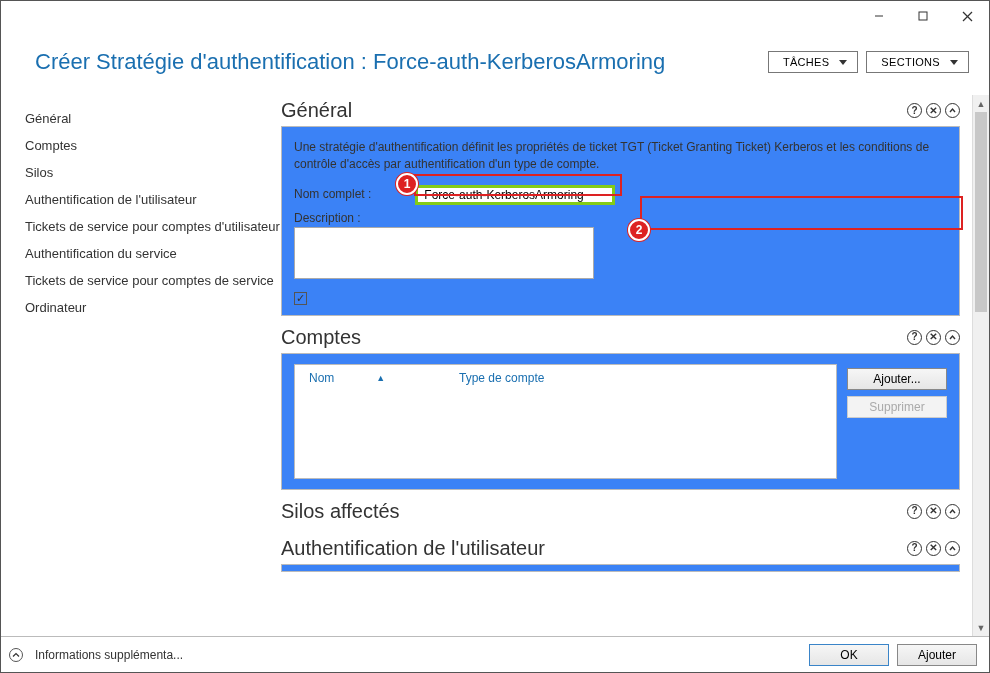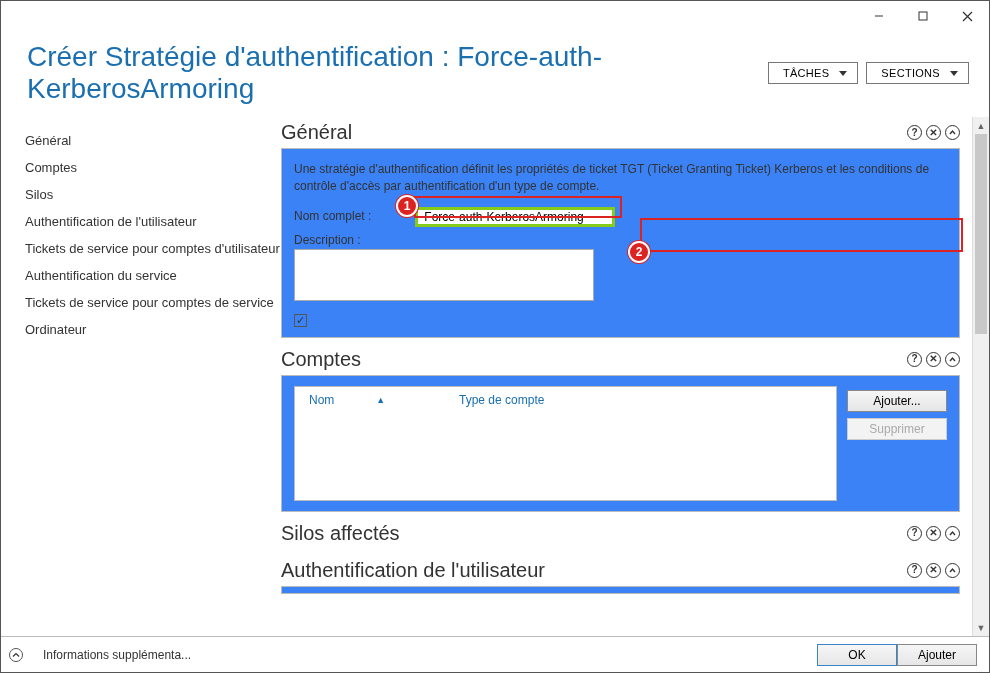--- a/index.html
+++ b/index.html
@@ -1,21 +1,21 @@
 <!DOCTYPE html>
 <html><head>
 <meta charset="utf-8">
 <style>
   * { box-sizing: border-box; }
   body { margin:0; padding:0; font-family:"Segoe UI", Arial, sans-serif; font-size:12px; color:#333; background:#fff; width:990px; height:673px; overflow:hidden; }
   .window { width:990px; height:673px; border:1px solid #555; display:flex; flex-direction:column; }
   .titlebar { height:30px; display:flex; justify-content:flex-end; align-items:center; }
   .titlebar .btn { width:44px; height:30px; display:flex; align-items:center; justify-content:center; font-size:14px; font-family:Arial,sans-serif; }
   .header { padding:10px 20px 10px 26px; display:flex; align-items:center; justify-content:space-between; border-bottom:1px solid transparent; }
-  .header h1 { margin:0; font-size:28px; font-weight:400; color:#1a6fb0; }
+  .header h1 { margin:8px; font-size:22px; font-weight:400; color:#1a6fb0; }
   .header .hbtn { margin-left:8px; height:22px; border:1px solid #777; background:#fff; font-size:11px; padding:0 10px 0 14px; letter-spacing:.3px; display:flex; align-items:center; gap:10px; }
   .header .hbtn .caret { border-left:4px solid transparent; border-right:4px solid transparent; border-top:5px solid #333; display:inline-block; }
   .main { flex:1; display:flex; overflow:hidden; border-top:1px solid transparent; }
   .sidebar { width:280px; padding:10px 0 0 24px; }
   .sidebar .item { padding:6px 0; font-size:13px; color:#333; }
   .content { flex:1; overflow:hidden; position:relative; display:flex; }
   .scroll { flex:1; overflow-y:hidden; padding-right:10px; }
   .section { margin:4px 2px 10px 0; }
   .section-title { font-size:20px; font-weight:400; color:#333; display:flex; align-items:center; justify-content:space-between; padding:0 0 4px 0; }
   .section-title .icons { display:flex; gap:4px; }
@@ -37,23 +37,23 @@
   .grid { flex:1; border:1px solid #bbb; height:115px; background:#fff; }
   .grid-head { display:flex; align-items:center; padding:6px 14px 6px 14px; border-bottom:0px solid #ddd; }
   .grid-head .col { color:#1a6fb0; font-size:12px; }
   .grid-head .col:first-child { width:150px; display:flex; align-items:center; gap:42px; }
   .grid-head .sort { color:#1a6fb0; font-size:9px; }
   .btn-col { display:flex; flex-direction:column; gap:6px; margin-top:4px; }
   .wbtn { width:100px; height:22px; border:1px solid #888; background:linear-gradient(#f6f6f6,#e6e6e6); font-size:12px; }
   .wbtn.disabled { color:#aaa; border-color:#ccc; background:#f3f3f3; }
   .silo-body { border:1px solid #bbb; padding:10px 12px; color:#666; font-size:12px; }
   .footer { height:36px; border-top:1px solid #bbb; display:flex; align-items:center; justify-content:space-between; padding:0 12px 0 8px; }
-  .footer-left { display:flex; align-items:center; gap:20px; font-size:12px; color:#333; }
+  .footer-left { display:flex; align-items:center; gap:12px; font-size:12px; color:#333; }
   .fcirc { width:14px; height:14px; border:1px solid #555; border-radius:50%; display:flex; align-items:center; justify-content:center; font-size:8px; }
-  .footer-right { display:flex; gap:0; }
+  .footer-right { display:flex; gap:8px; }
   .fbtn { width:80px; height:22px; border:1px solid #888; background:linear-gradient(#f6f6f6,#e6e6e6); font-size:12px; }
   .fbtn.primary { border:1.5px solid #3a84c8; }
   .scrollbar { width:17px; background:#f0f0f0; border-left:1px solid #ddd; display:flex; flex-direction:column; }
   .scrollbar .arr { height:17px; display:flex; align-items:center; justify-content:center; color:#666; font-size:9px; }
   .scrollbar .track { flex:1; position:relative; }
   .scrollbar .thumb { position:absolute; left:2px; right:2px; top:0; height:200px; background:#c8c8c8; }
 
   .callout { position:absolute; border:2.5px solid #d22; pointer-events:none; }
   .callnum { position:absolute; width:22px; height:22px; border-radius:50%; background:#d22; border:2px solid #fff; color:#fff; font-size:12px; font-weight:700; display:flex; align-items:center; justify-content:center; box-shadow:0 0 0 1px #d22; }
 </style>

